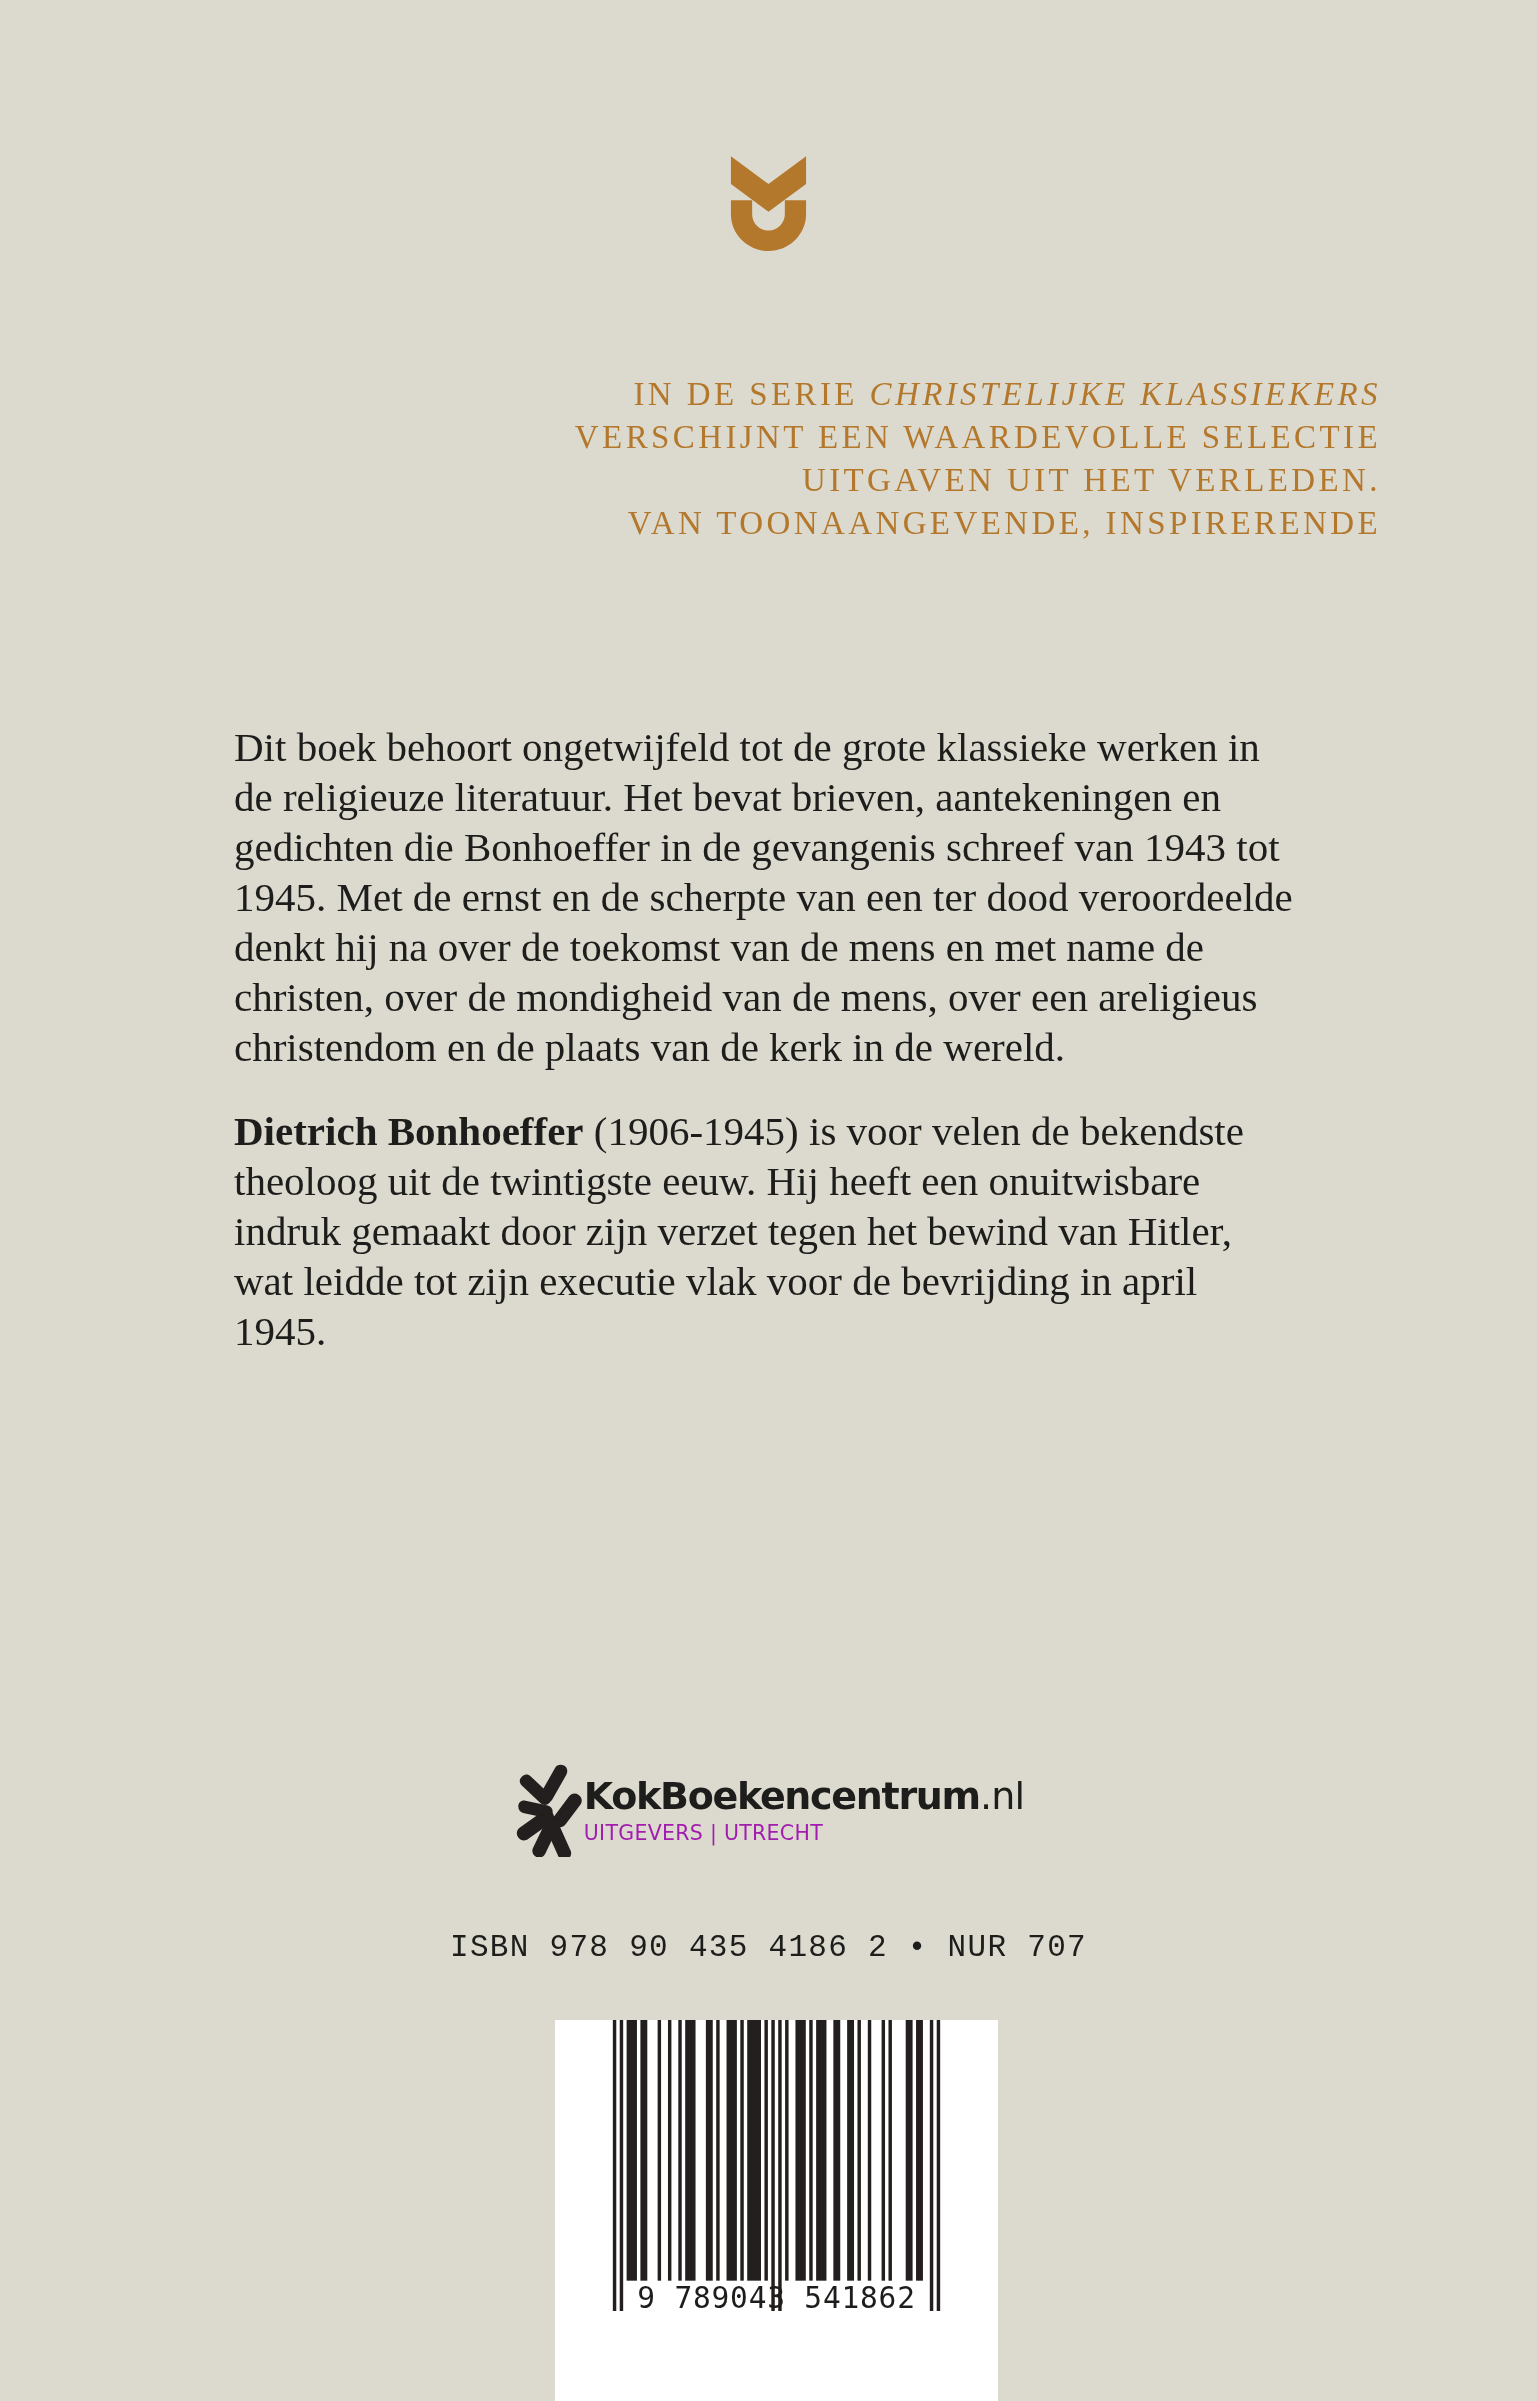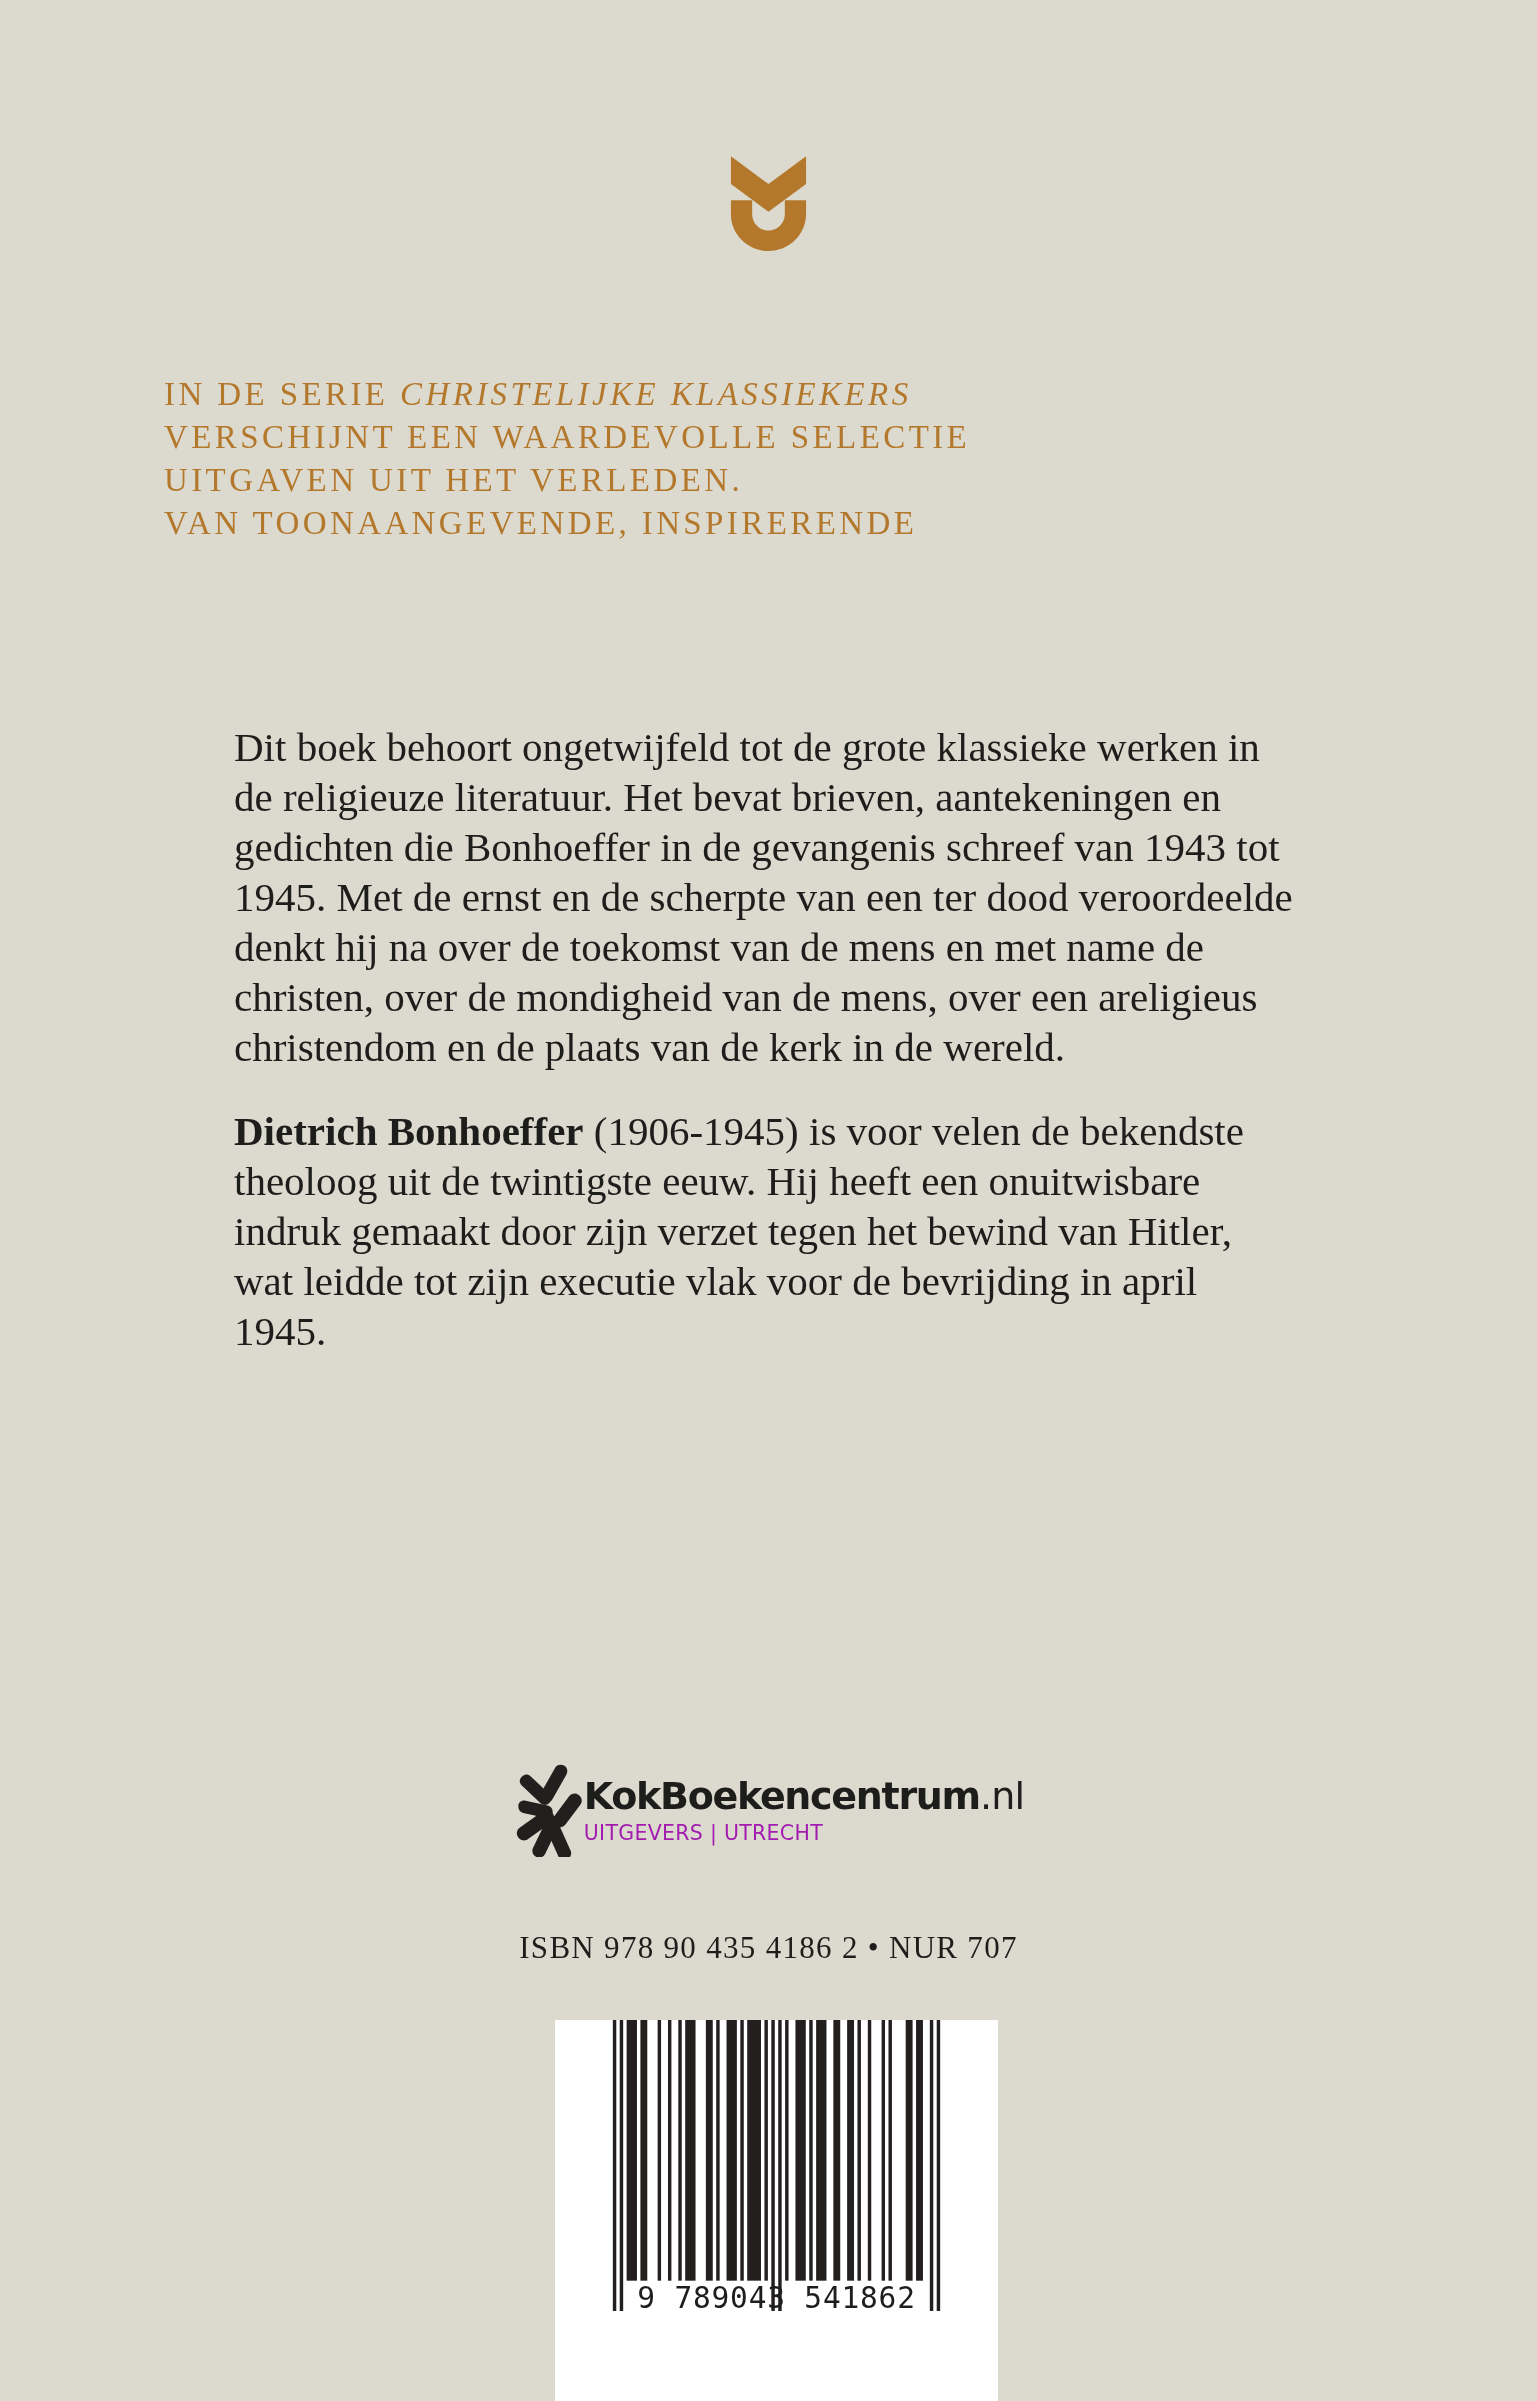--- a/index.html
+++ b/index.html
@@ -33,23 +33,23 @@
   .ornament {
     width: 89px;
     height: 98px;
     display: block;
   }
 
   
   .series-block {
     position: absolute;
     top: 373px;
-    left: 164px;
+    left: 172px;
     width: 1209px;
-    text-align: left;
+    text-align: right;
   }
   .series-line {
     color: #b4782c;
     font-family: "Liberation Serif", "DejaVu Serif", serif;
     font-size: 33px;
     line-height: 43px;
     letter-spacing: 3.4px;
     text-transform: uppercase;
     white-space: nowrap;
   }
@@ -128,21 +128,21 @@
   
   .isbn {
     position: absolute;
     top: 1930px;
     left: 0;
     width: 100%;
     text-align: center;
     color: #1d1d1b;
     font-size: 31px;
     letter-spacing: 1.3px;
-    font-family: Liberation Serif, serif;
+    font-family: Liberation Mono, monospace;
   }
 
   
   .barcode-panel {
     position: absolute;
     left: 555px;
     top: 2020px;
     width: 443px;
     height: 382px;
     background: #ffffff;

